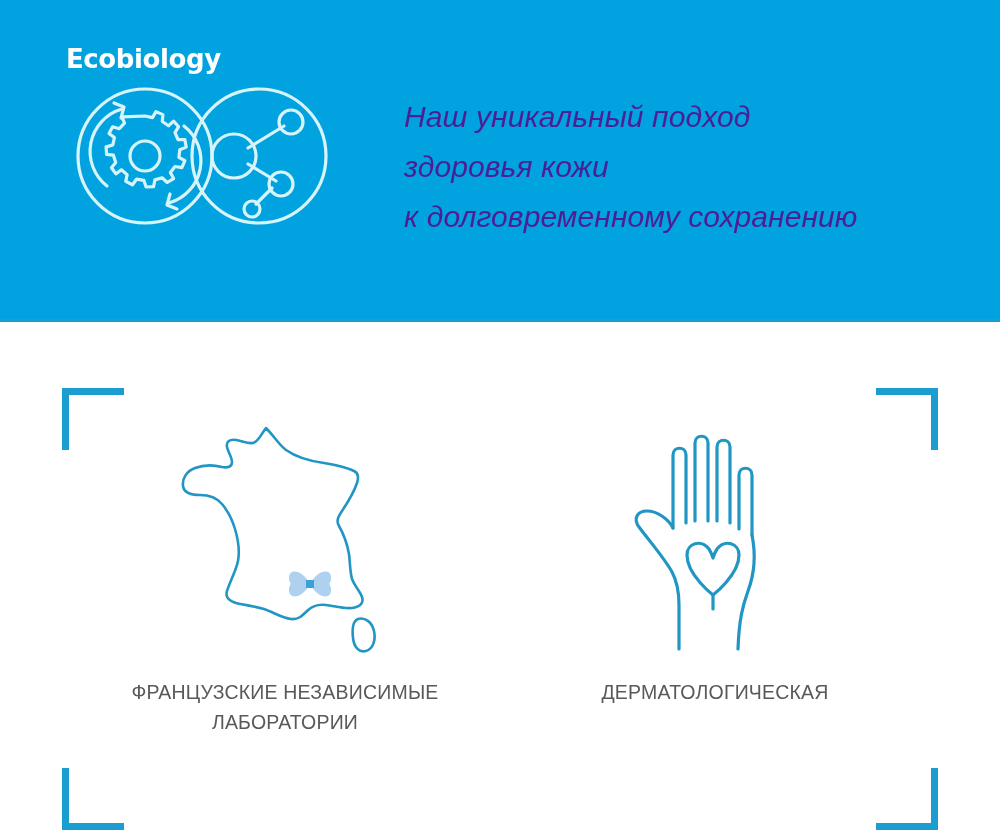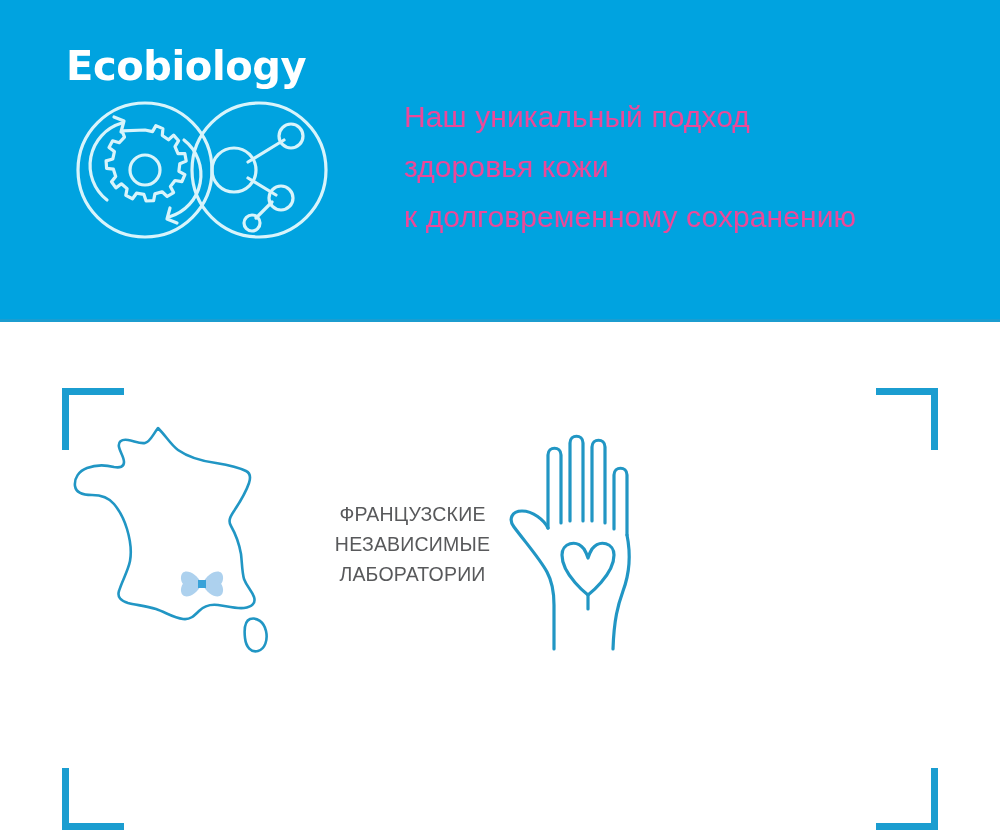--- a/index.html
+++ b/index.html
@@ -39,42 +39,43 @@
   }
 
   .brand-block {
     position: absolute;
     left: 62px;
     top: 46px;
     width: 300px;
   }
   .brand-wordmark {
     font-family: "DejaVu Sans", sans-serif;
-    font-size: 40px;
+    font-size: 26px;
     font-weight: bold;
     color: #ffffff;
     letter-spacing: -0.4px;
     line-height: 1;
     margin: 0 0 4px 4px;
   }
   .brand-mark {
     display: block;
     margin-left: 0px;
   }
 
   .header-headline {
     position: absolute;
     left: 404px;
     top: 92px;
     width: 580px;
-    color: #ec4899;
+    color: #4c1d95;
     font-size: 30px;
     line-height: 50px;
     font-weight: 400;
     letter-spacing: 0.1px;
+    font-style: italic;
   }
   .header-headline .hl {
     display: block;
     white-space: nowrap;
   }
 
   
   .panel {
     position: absolute;
     left: 0;
@@ -102,23 +103,22 @@
     width: 876px;
     height: 350px;
     display: flex;
     flex-direction: row;
     align-items: flex-start;
     justify-content: center;
   }
   .feature {
     width: 430px;
     display: flex;
-    flex-direction: row;
+    flex-direction: column;
     align-items: center;
-    gap: 40px;
   }
   .feature-art {
     height: 245px;
     display: flex;
     align-items: flex-end;
     justify-content: center;
   }
   .feature-caption {
     margin-top: 22px;
     text-align: center;
@@ -265,18 +265,18 @@
                    C 62 120, 76 116, 84 126
                    C 86 129, 87 132, 88 135
                    C 89 132, 90 129, 92 126
                    C 100 116, 114 120, 114 132
                    C 114 152, 88 172, 88 172 Z" stroke="#2196c4" stroke-width="3.2" fill="none" stroke-linejoin="round"></path>
 
           <path d="M88 172 L88 186" stroke="#2196c4" stroke-width="3.2" fill="none" stroke-linecap="round"></path>
         </svg>
       </div>
       <div class="feature-caption">
-        <br>
+        <span>ДЕРМАТОЛОГИЧЕСКАЯ</span><br>
       </div>
     </div>
 
   </div>
 </div>
 
 </body></html>

